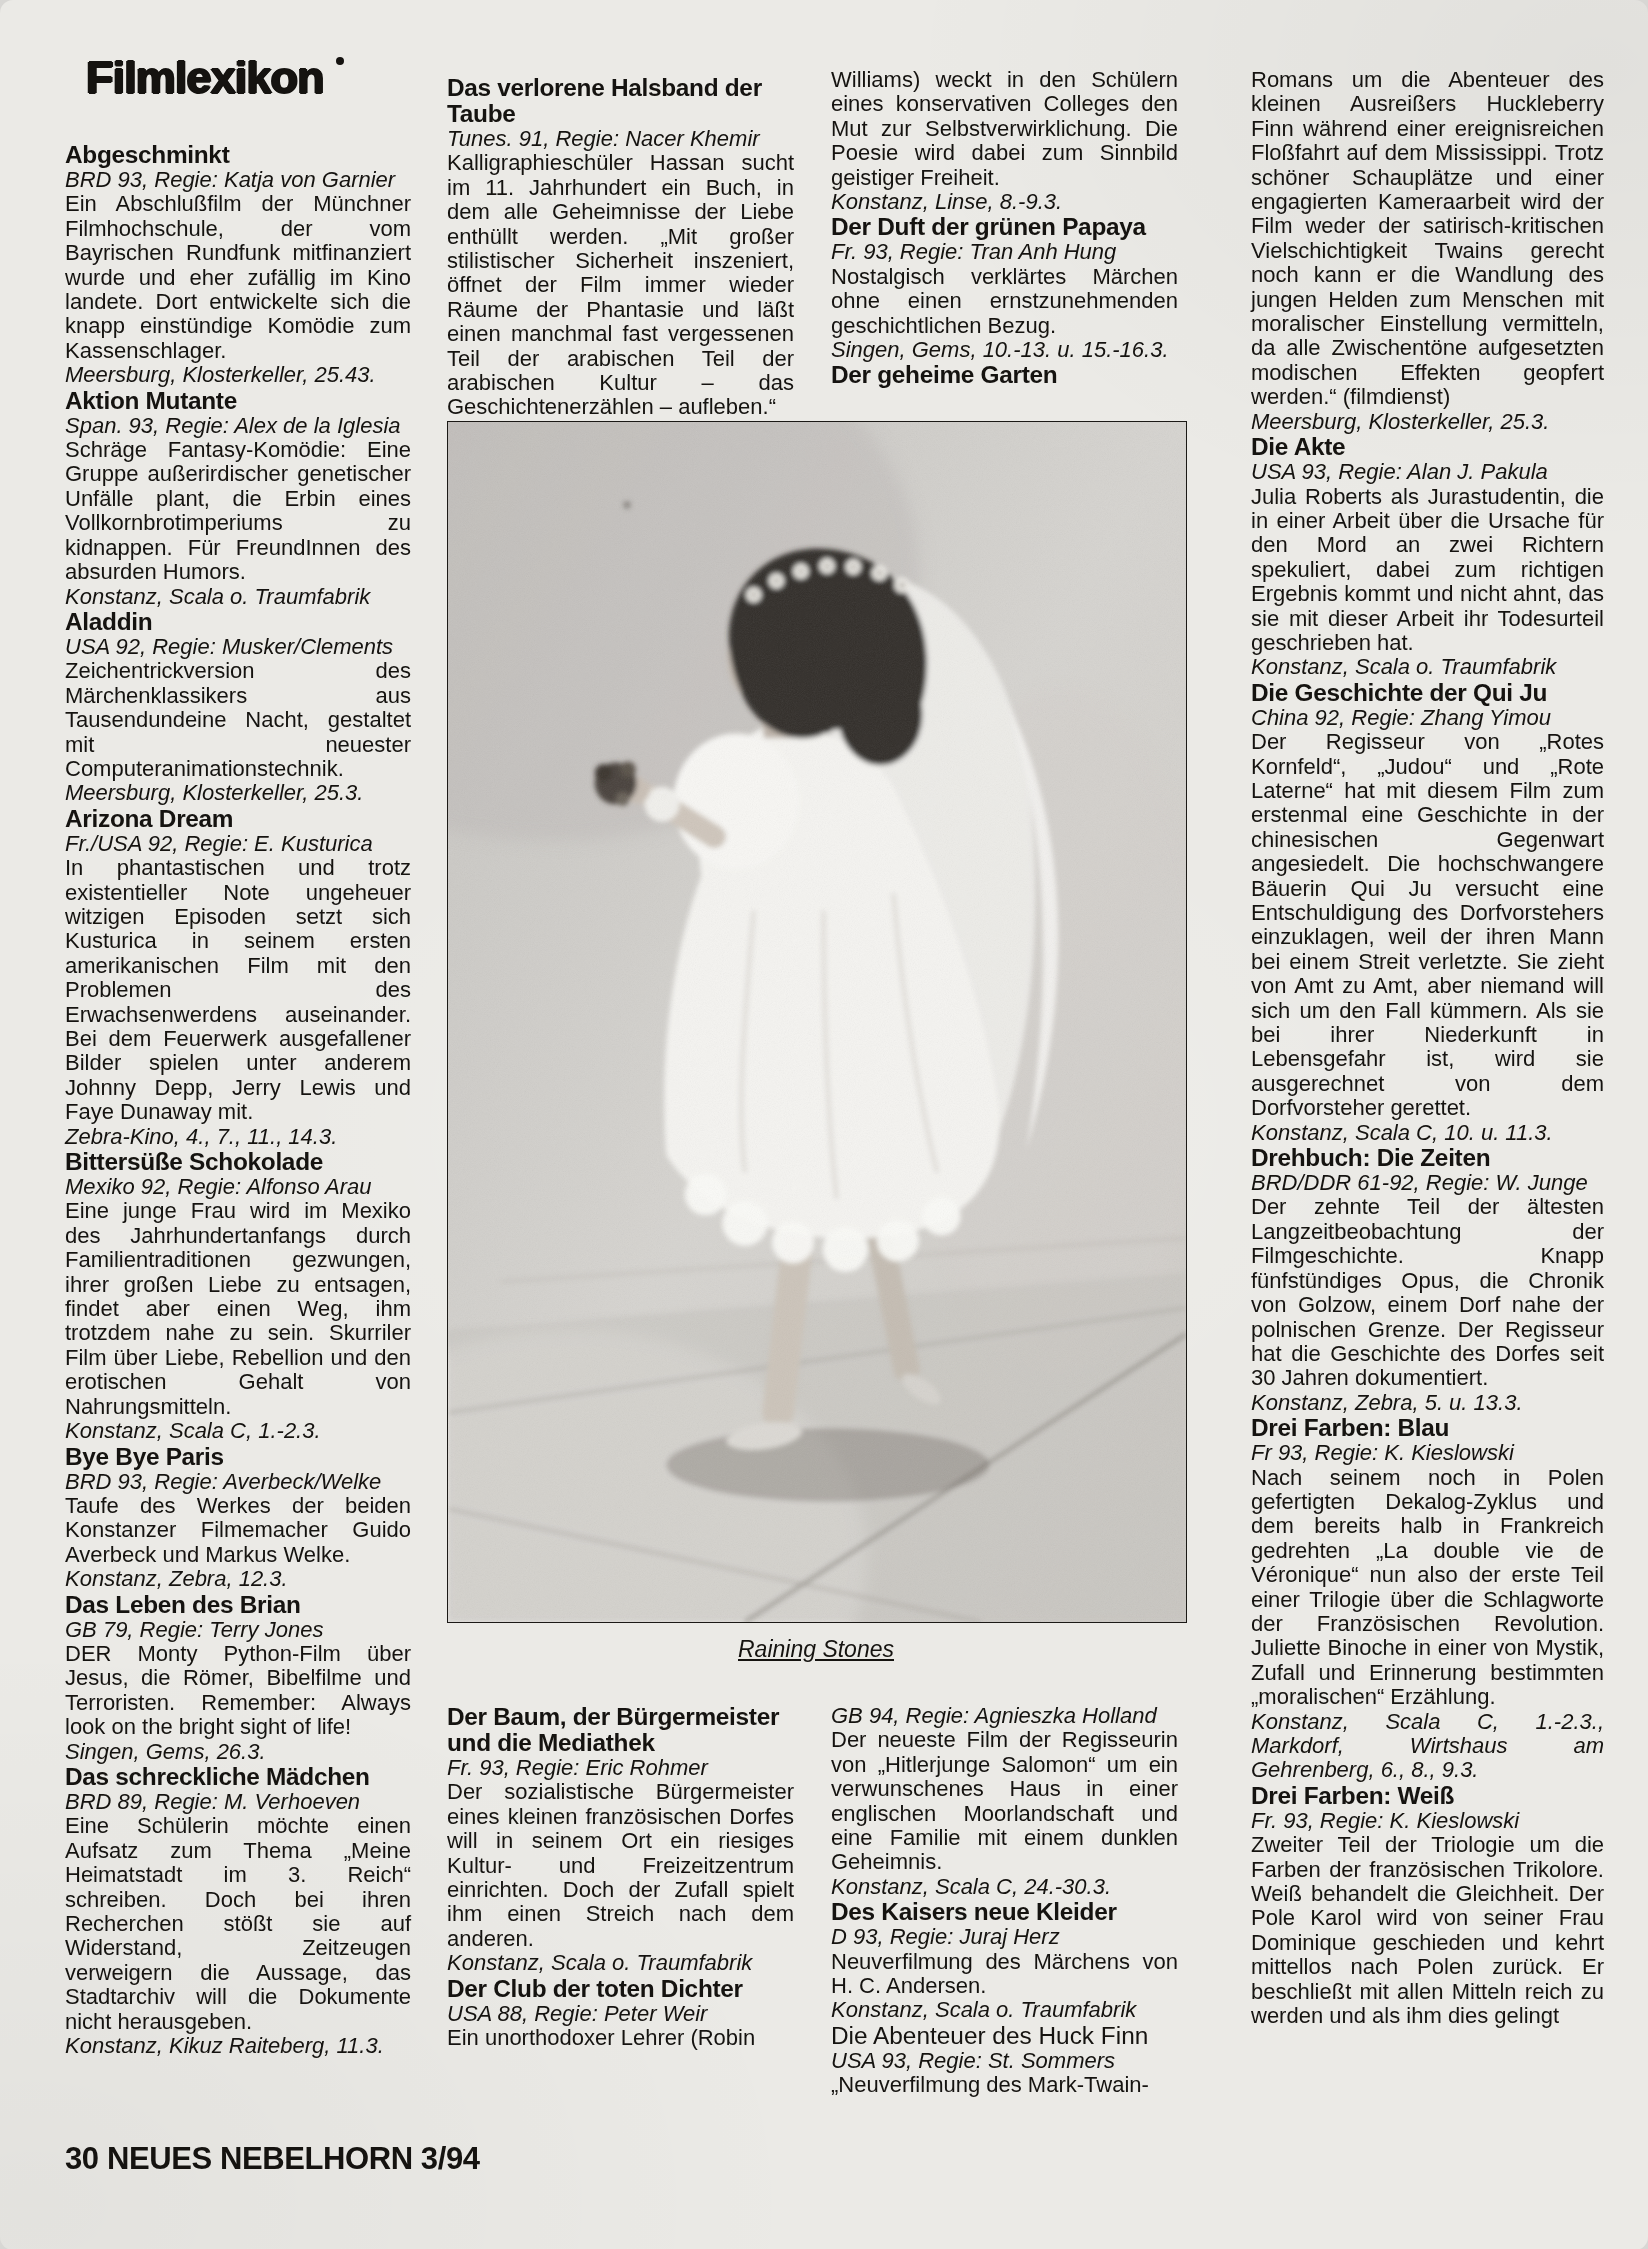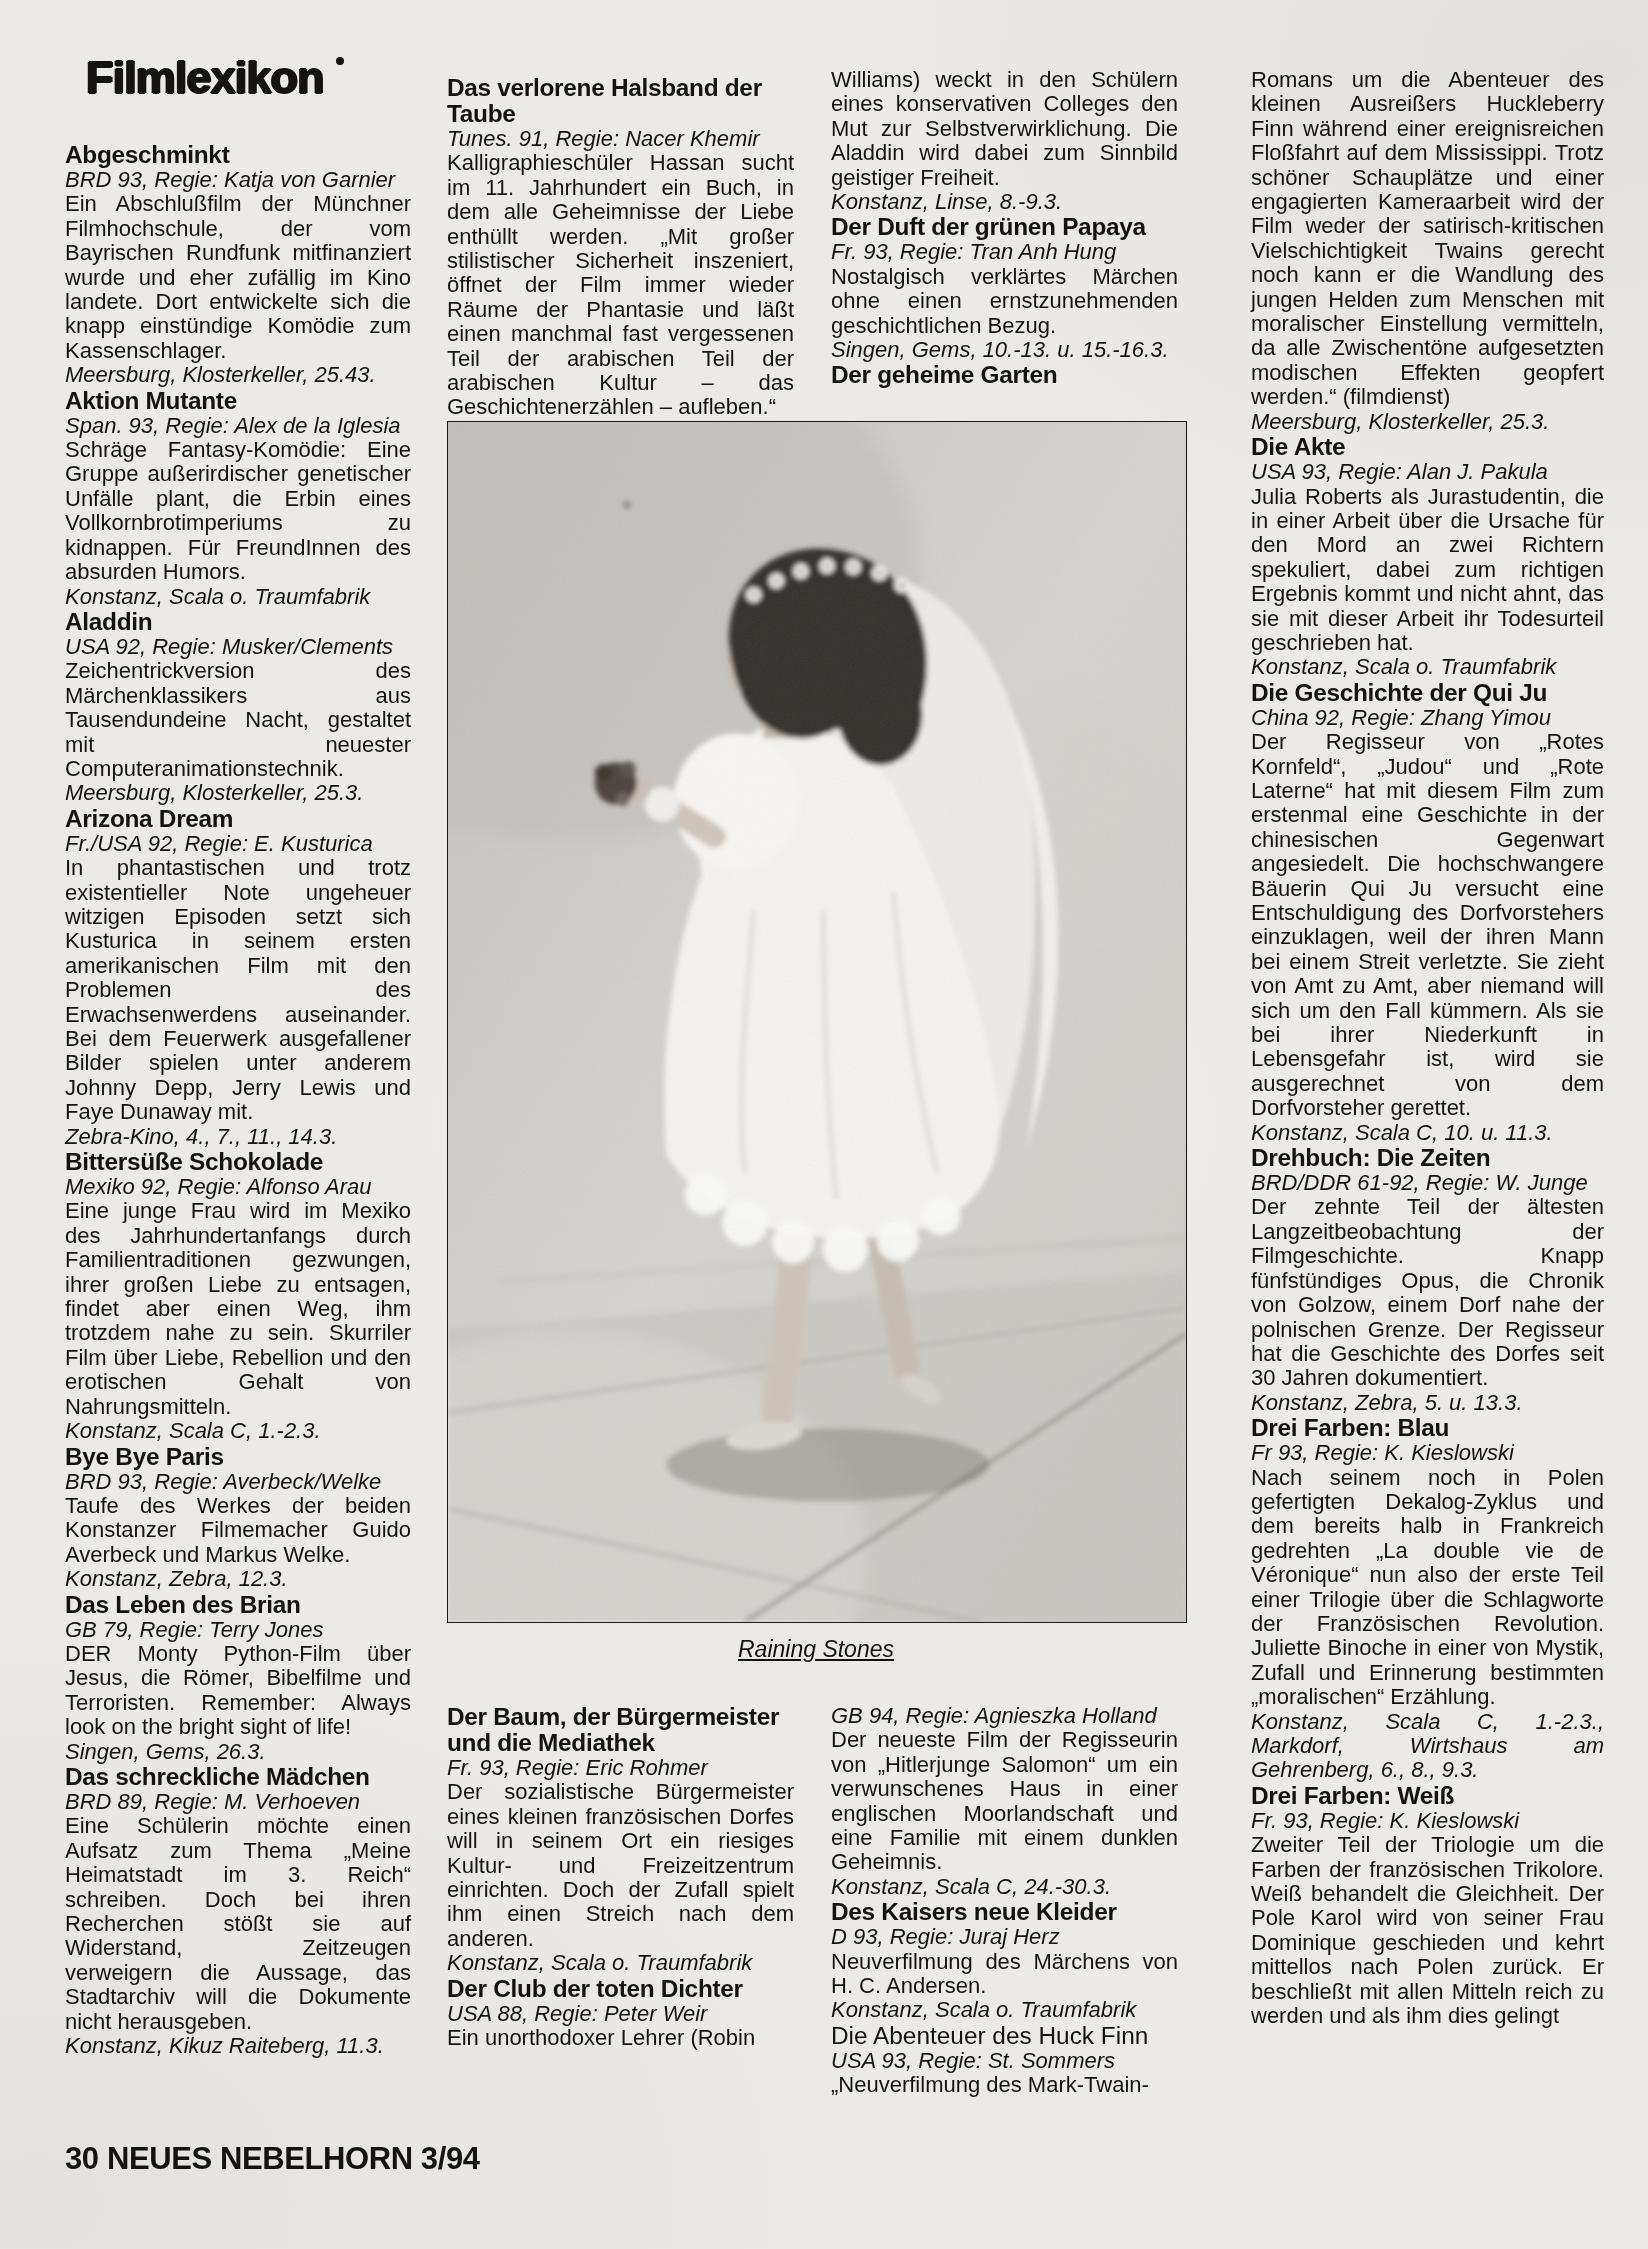--- a/index.html
+++ b/index.html
@@ -5,20 +5,21 @@
   html,body{margin:0;padding:0;background:#d8d7d4;}
   #page{
     position:relative;width:1648px;height:2250px;overflow:hidden;
     color:#151310;
     background:
       radial-gradient(1135px 786px at 97% 3%, rgba(0,0,0,0.045), transparent 62%),
       radial-gradient(1310px 960px at 2% 98%, rgba(0,0,0,0.035), transparent 60%),
       radial-gradient(786px 524px at 50% 50%, rgba(255,255,255,0.25), transparent 70%),
       #ebeae6;
     font-family:"Liberation Sans", sans-serif;
+    border-radius:13px;
   }
   .logo{
     position:absolute;left:86px;top:52px;
     font-size:45px;font-weight:bold;letter-spacing:-0.9px;
     text-shadow:1.2px 0 currentColor,-1.2px 0 currentColor,0 1px currentColor,0 -1px currentColor;
   }
   .logo-dot{display:inline-block;width:7.9px;height:7.9px;border-radius:50%;background:#151310;
     vertical-align:top;margin:5.2px 0 0 12.2px;}
   .col{position:absolute;width:347px;}
   #col1{left:65px;top:142px;width:346px;}
@@ -109,21 +110,21 @@
     </div>
   <div class="col" id="col2top">
       <div class="entry">
         <div class="title">Das verlorene Halsband der Taube</div>
         <div class="credit">Tunes. 91, Regie: Nacer Khemir</div>
         <div class="body-text">Kalligraphieschüler Hassan sucht im 11. Jahrhundert ein Buch, in dem alle Geheimnisse der Liebe enthüllt werden. „Mit großer stilistischer Sicherheit inszeniert, öffnet der Film immer wieder Räume der Phantasie und läßt einen manchmal fast vergessenen Teil der arabischen Teil der arabischen Kultur – das Geschichtenerzählen – aufleben.“</div>
       </div>
     </div>
   <div class="col" id="col3top">
       <div class="entry">
-        <div class="body-text">Williams) weckt in den Schülern eines konservativen Colleges den Mut zur Selbstverwirklichung. Die Aladdin wird dabei zum Sinnbild geistiger Freiheit.</div>
+        <div class="body-text">Williams) weckt in den Schülern eines konservativen Colleges den Mut zur Selbstverwirklichung. Die Poesie wird dabei zum Sinnbild geistiger Freiheit.</div>
         <div class="venue">Konstanz, Linse, 8.-9.3.</div>
       </div>
       <div class="entry">
         <div class="title">Der Duft der grünen Papaya</div>
         <div class="credit">Fr. 93, Regie: Tran Anh Hung</div>
         <div class="body-text">Nostalgisch verklärtes Märchen ohne einen ernstzunehmenden geschichtlichen Bezug.</div>
         <div class="venue">Singen, Gems, 10.-13. u. 15.-16.3.</div>
       </div>
       <div class="entry">
         <div class="title">Der geheime Garten</div>

